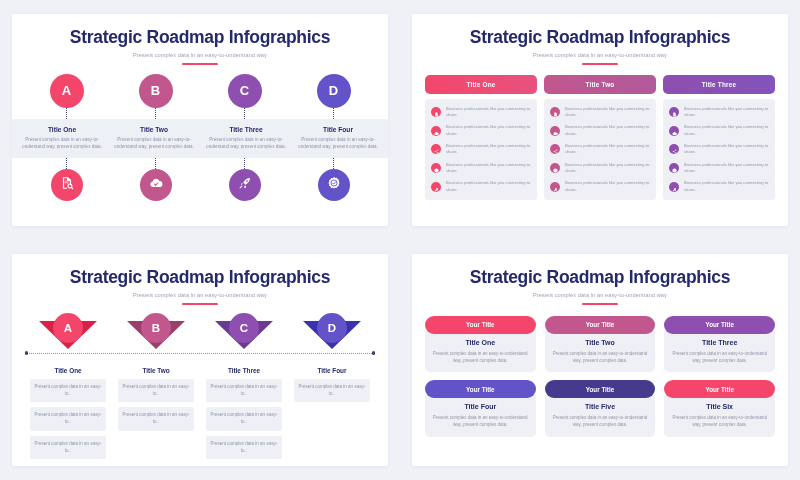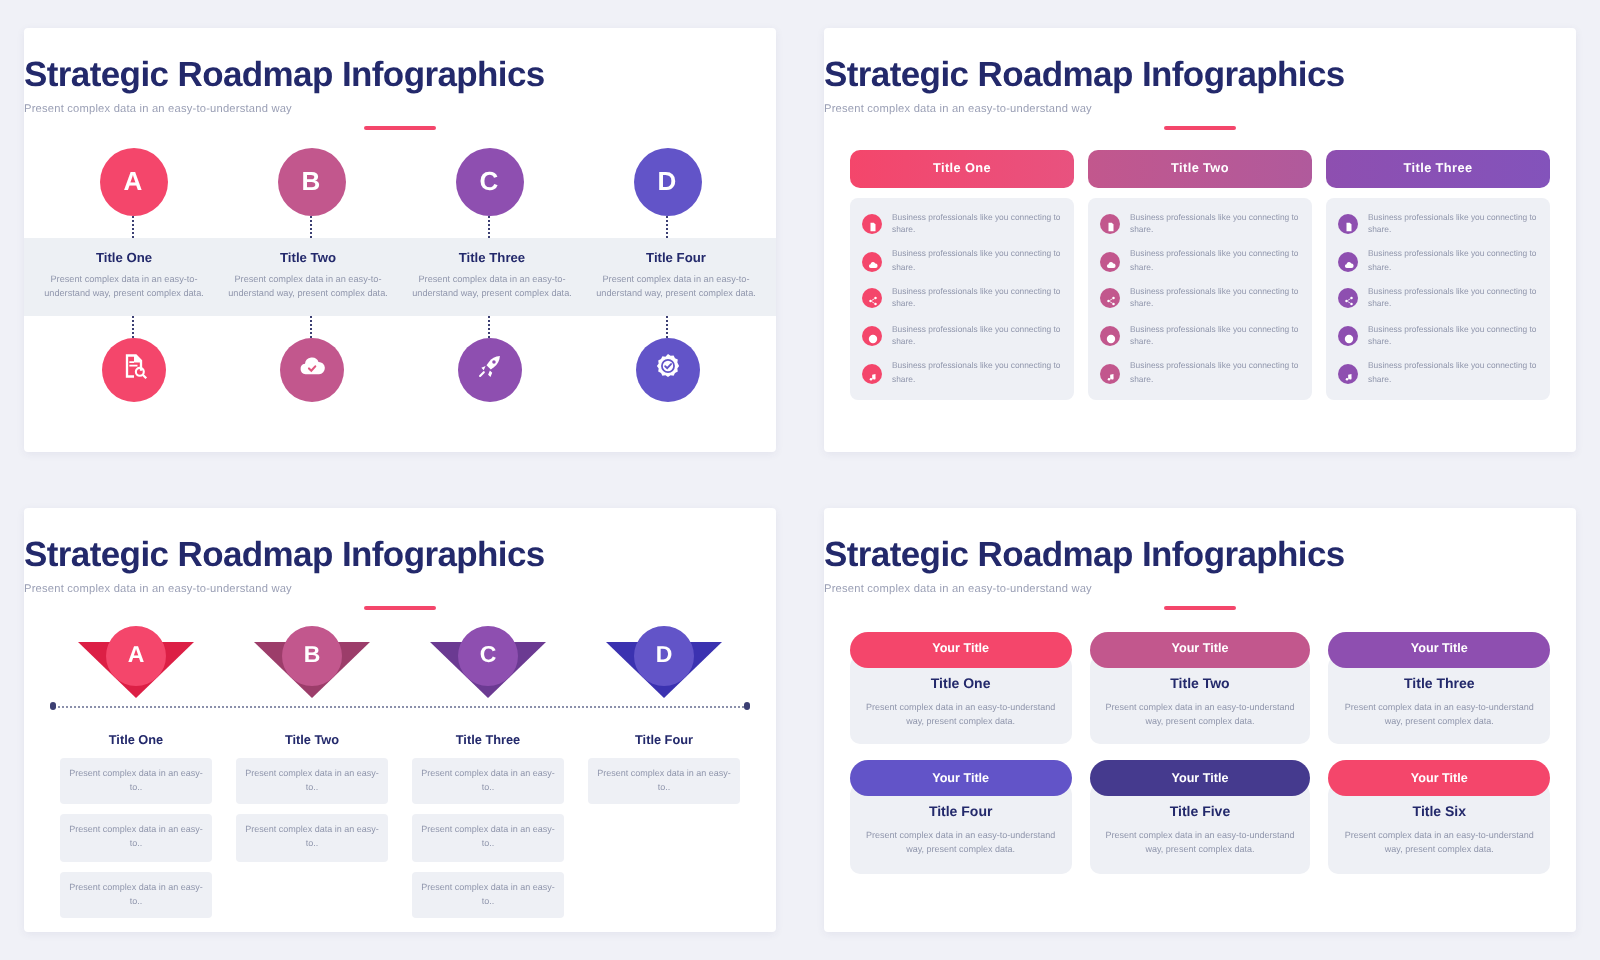--- a/index.html
+++ b/index.html
@@ -17,21 +17,21 @@
   }
   .slide {
     position: relative;
     background: #ffffff;
     margin: 14px 12px;
     border-radius: 2px;
     box-shadow: 0 1px 4px rgba(60,60,110,.07);
     overflow: hidden;
   }
   
-  .hdr { padding-top: 14px; text-align: left; }
+  .hdr { padding-top: 14px; text-align: center; }
   .hdr h1 {
     color: #23296b;
     font-size: 17.5px;
     font-weight: bold;
     letter-spacing: -0.3px;
     line-height: 1.1;
   }
   .hdr .sub {
     color: #9a9fb5;
     font-size: 5.6px;

